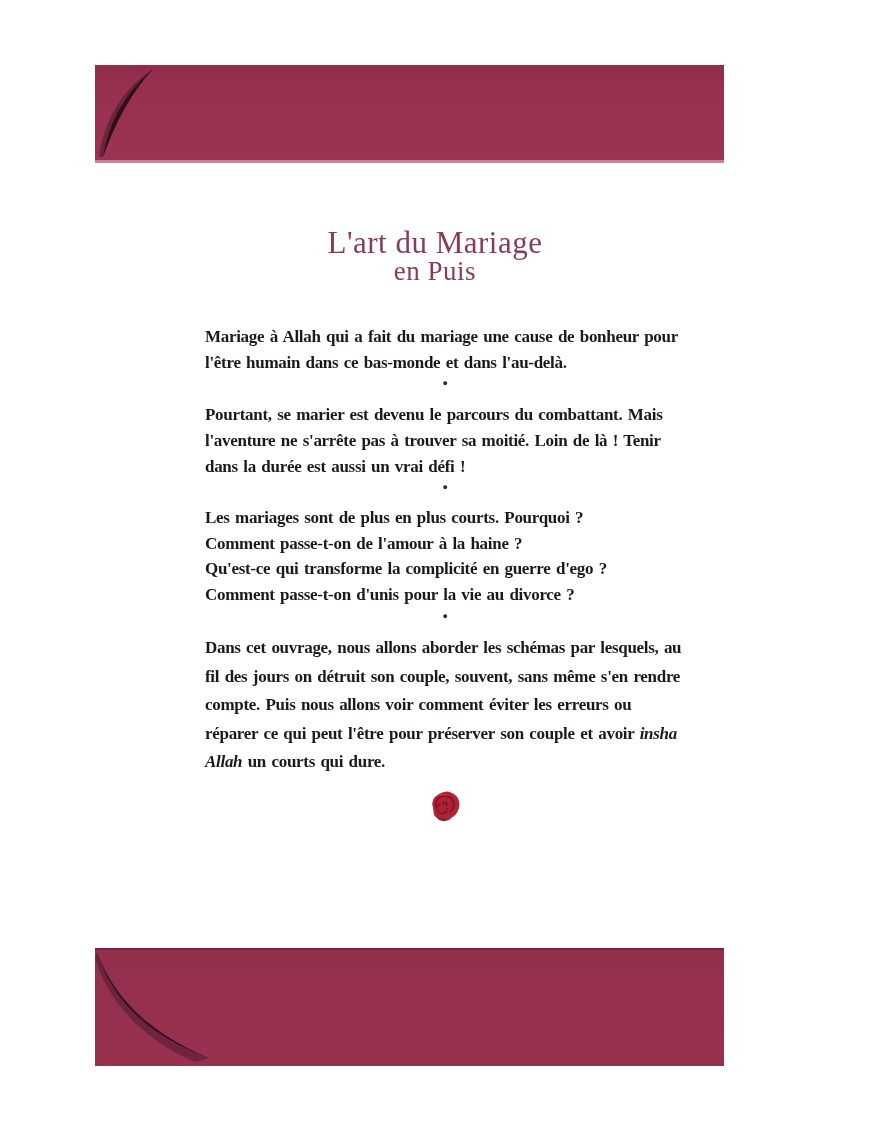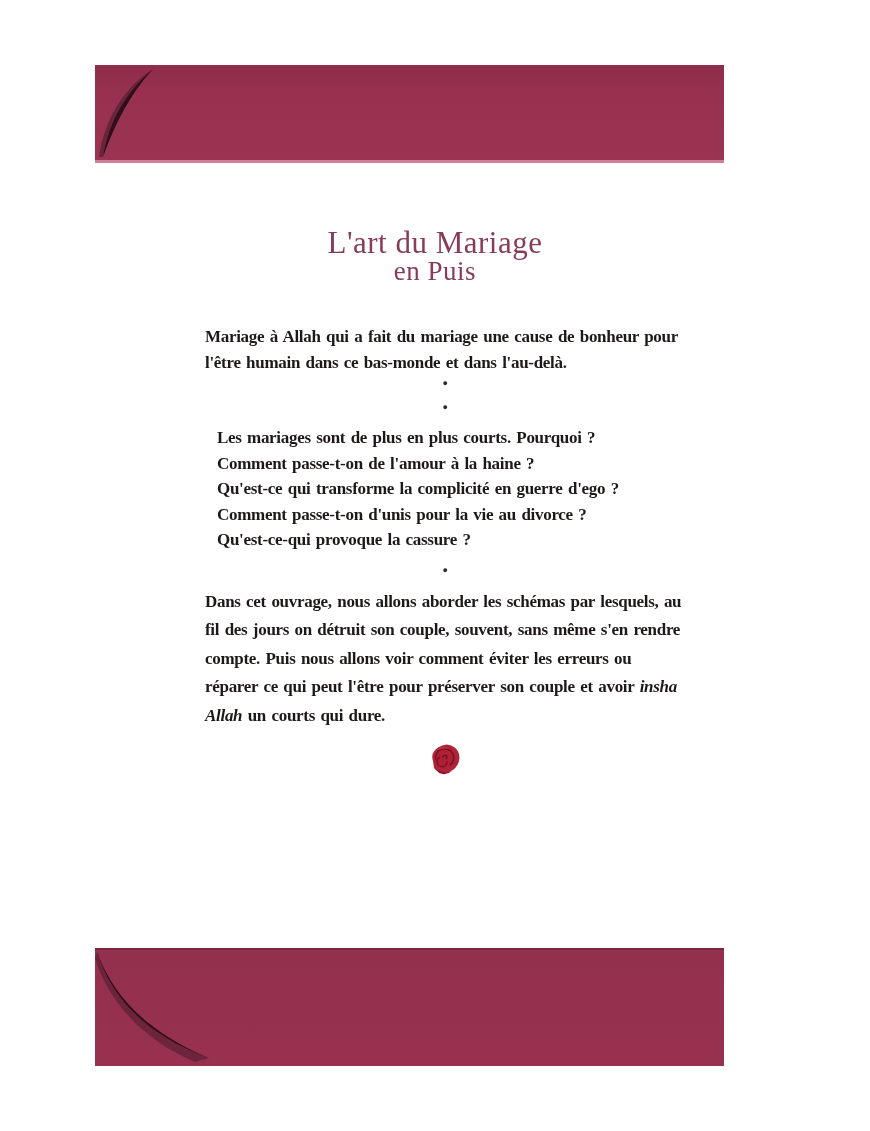--- a/index.html
+++ b/index.html
@@ -42,21 +42,21 @@
   }
   .para{margin:0;line-height:26px;}
   .para-last{line-height:28.5px;}
   .sep{
     display:flex;justify-content:center;align-items:center;
     height:10px;margin:2px 0 14px 0;
     color:#2a2a2a;font-size:9px;line-height:10px;
   }
   .sep-2{margin:2px 0 13px 0;}
   .sep-3{margin:4px 0 13px 0;}
-  .questions{margin:12px;}
+  .questions{margin:0;}
   .qline{white-space:nowrap;line-height:25.5px;}
   .rose-wrap{
     margin-top:10px;width:100%;
     display:flex;justify-content:center;
   }
 </style>
 </head>
 <body>
 
 <div class="page">
@@ -74,31 +74,31 @@
   </div>
 
   <div class="content">
 
     <p class="para">Mariage à Allah qui a fait du mariage une cause de bonheur pour l'être humain dans ce bas-monde et dans l'au-delà.</p>
 
     <div class="sep">
         <span>●</span>
       </div>
 
+    <p class="para">Pourtant, se marier est devenu le parcours du combattant. Mais l'aventure ne s'arrête pas à trouver sa moitié. Loin de là&nbsp;! Tenir dans la durée est aussi un vrai défi&nbsp;!</p>
 
     <div class="sep sep-2">
         <span>●</span>
       </div>
 
     <div class="questions">
       <div class="qline">Les mariages sont de plus en plus courts. Pourquoi&nbsp;?</div>
       <div class="qline">Comment passe-t-on de l'amour à la haine&nbsp;?</div>
       <div class="qline">Qu'est-ce qui transforme la complicité en guerre d'ego&nbsp;?</div>
       <div class="qline">Comment passe-t-on d'unis pour la vie au divorce&nbsp;?</div>
-      <div class="qline">Qu'est-ce-qui provoque la cassure&nbsp;?</div>
     </div>
 
     <div class="sep sep-3">
         <span>●</span>
       </div>
 
     <p class="para para-last"><span>Dans cet ouvrage, nous allons aborder les schémas par lesquels, au fil des jours on détruit son couple, souvent, sans même s'en rendre compte. Puis nous allons voir comment éviter les erreurs ou réparer ce qui peut l'être pour préserver son couple et avoir </span><em>insha Allah</em><span> un courts qui dure.</span></p>
 
     <div class="rose-wrap">
       <svg width="38" height="38" viewBox="0 0 38 38">

